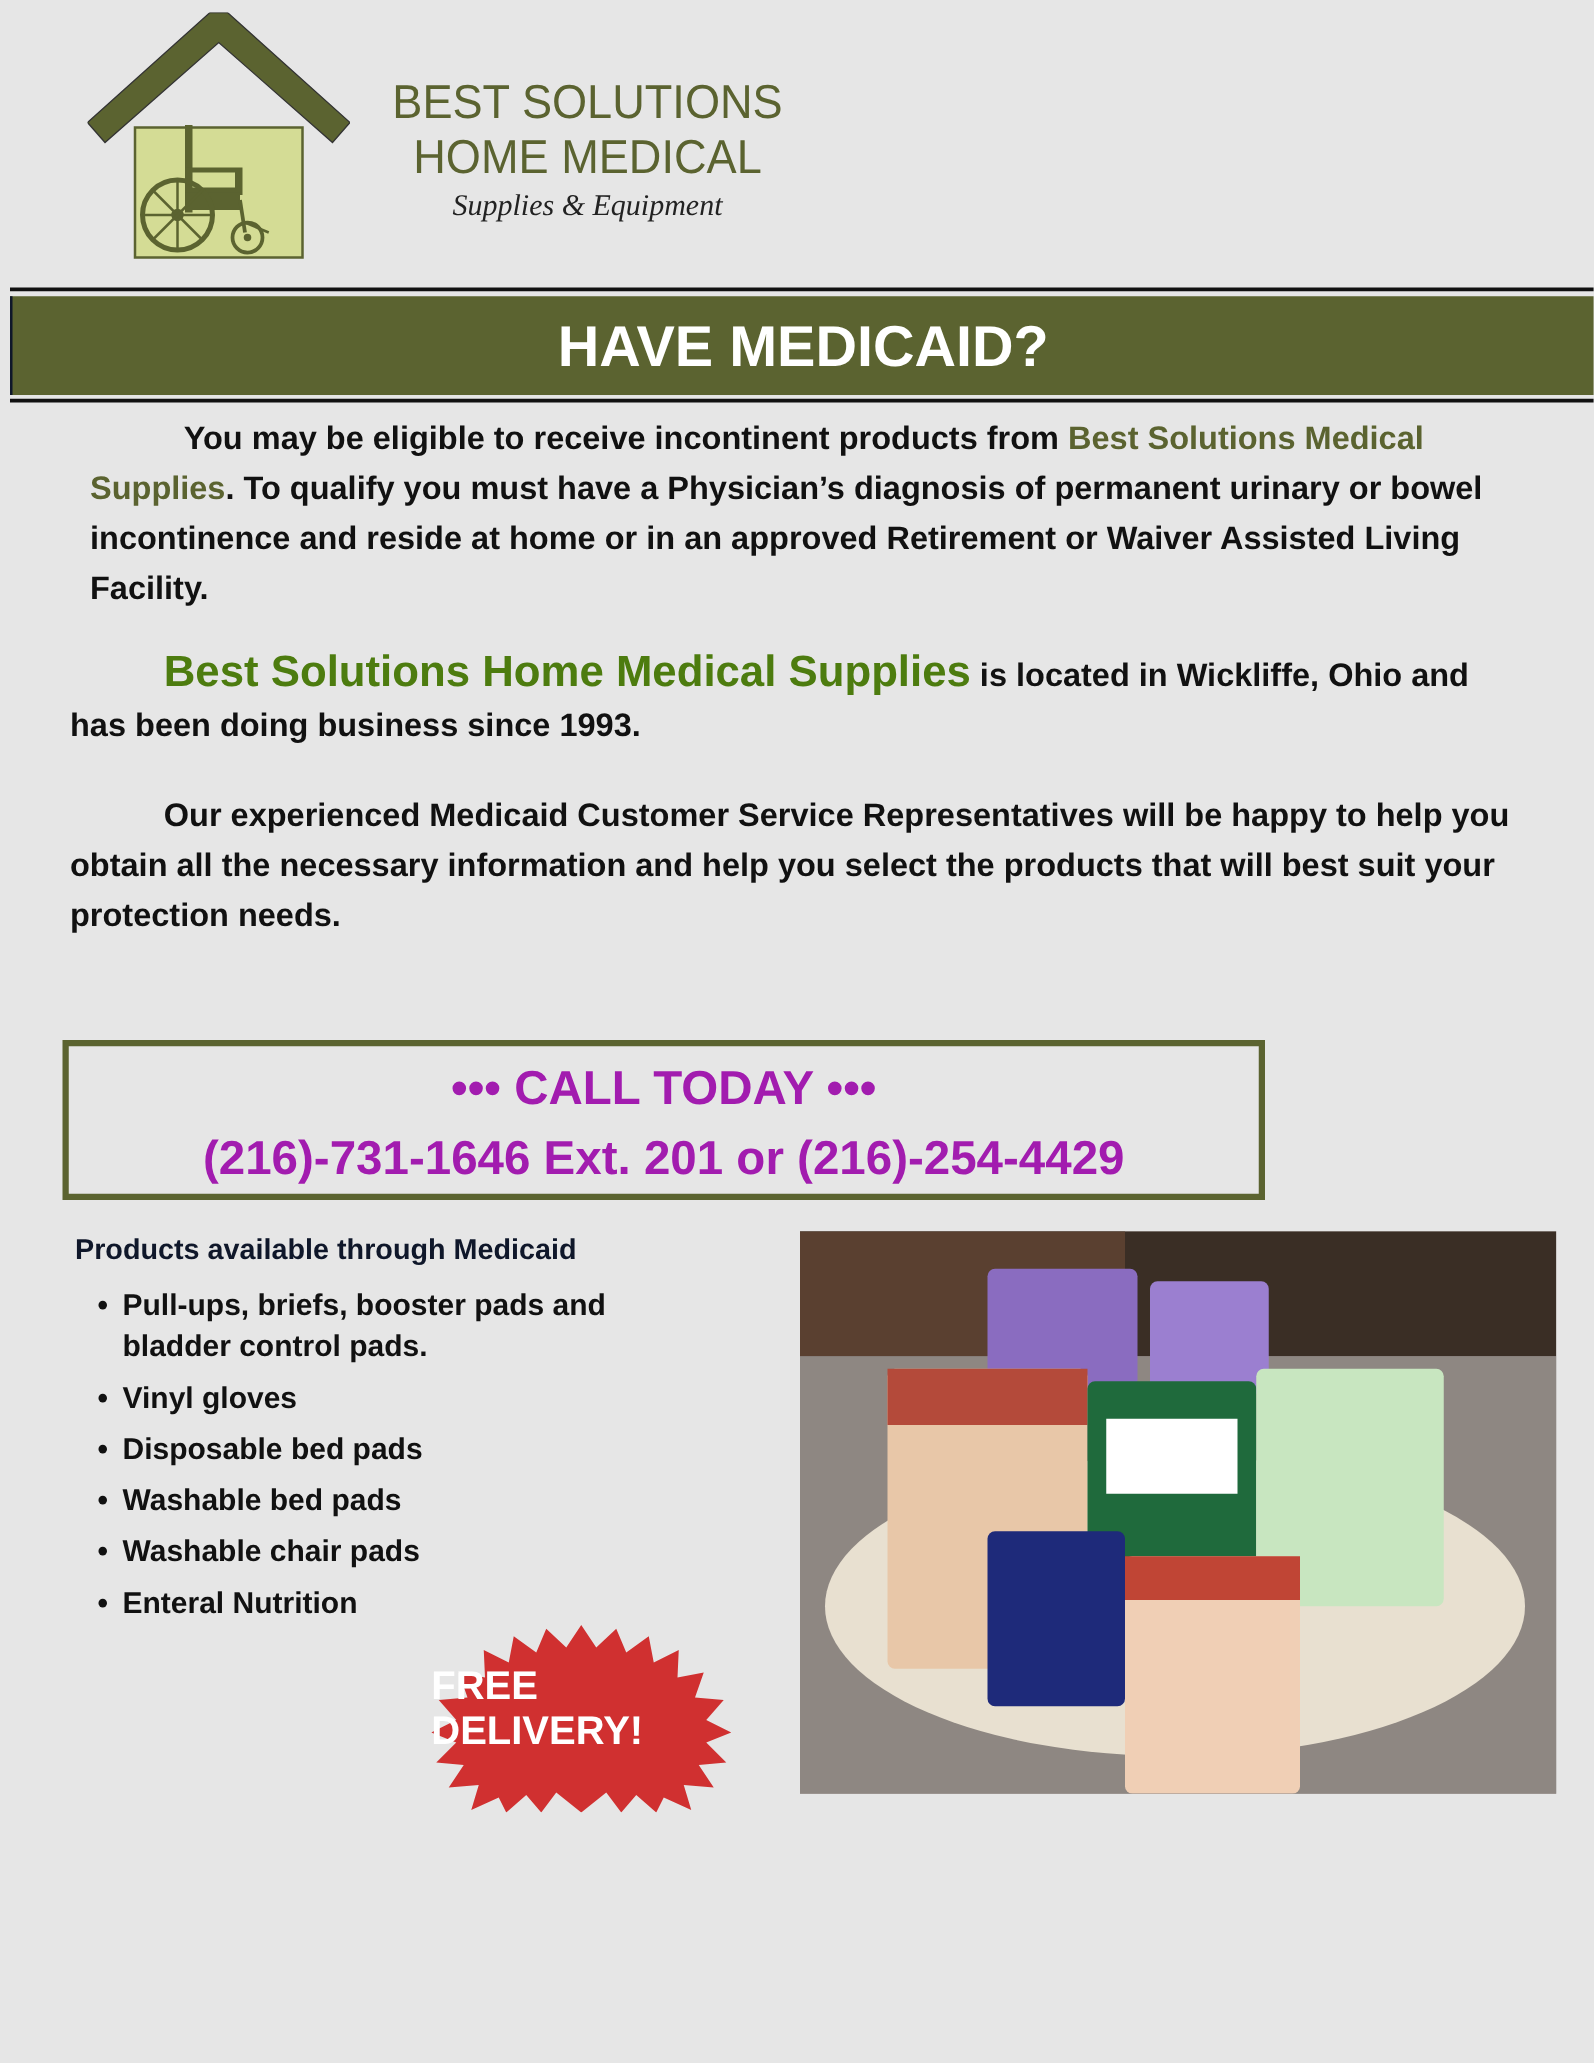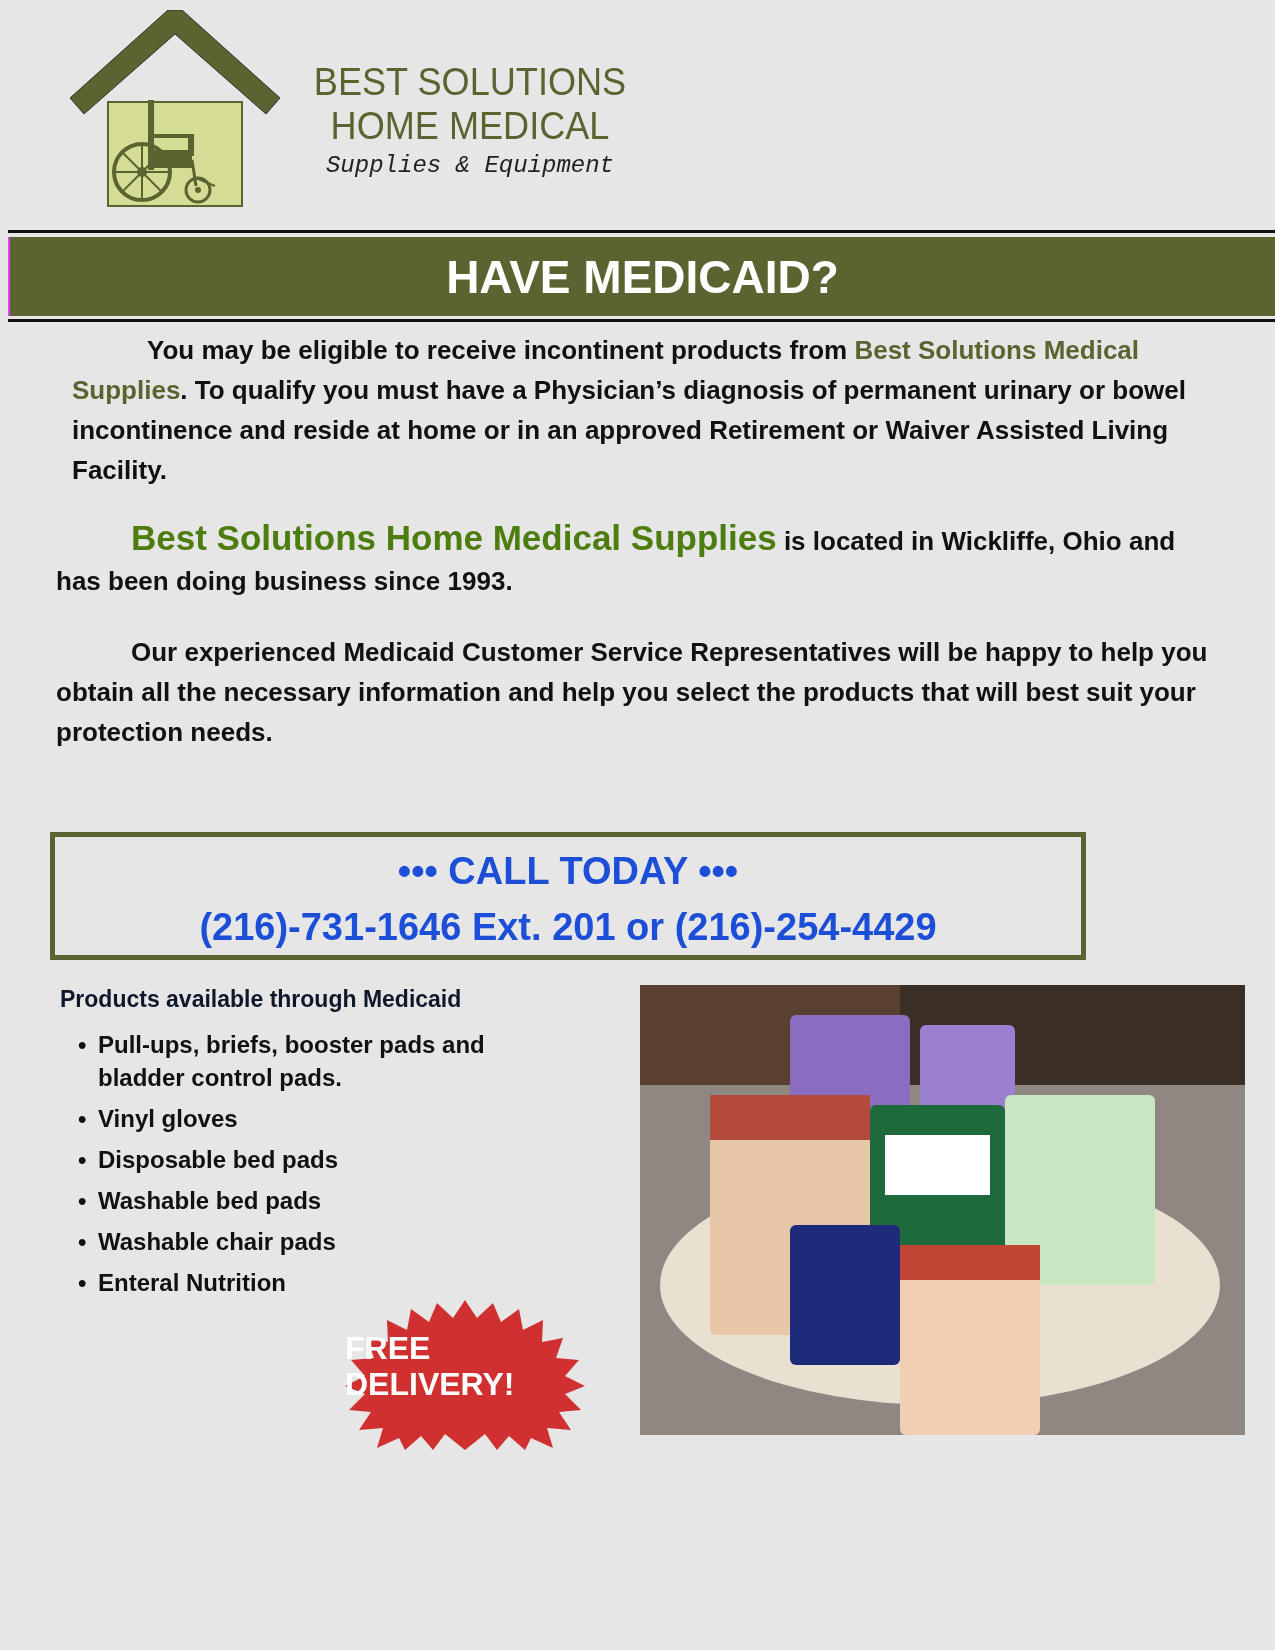--- a/index.html
+++ b/index.html
@@ -17,47 +17,47 @@
   .brand {
     position: absolute; left: 290px; top: 60px; width: 360px; text-align: center;
     color: #5b6330;
   }
   .brand .l1, .brand .l2 {
     font-family: "Liberation Sans", sans-serif;
     font-size: 38px; line-height: 44px; letter-spacing: 0px;
     transform: scaleX(0.95);
   }
   .brand .l3 {
-    font-family: Liberation Mono, monospace; font-style: italic;
+    font-family: Liberation Serif, serif; font-style: italic;
     font-size: 24px; color: #222; margin-top: 4px;
   }
   .banner {
     position: absolute; left: 8px; top: 230px; width: 1267px; height: 92px;
     border-top: 3px solid #111; border-bottom: 3px solid #111;
     background: #e6e6e6;
     box-sizing: border-box;
   }
   .banner-inner {
     position: absolute; left: 0; right: 0; top: 4px; bottom: 3px;
     background: #5b6330;
-    border-left: 2px solid #d946ef;
+    border-left: 2px solid #0f172a;
     display: flex; align-items: center; justify-content: center;
     color: #fff; font-weight: bold; font-size: 46px;
   }
   .para {
     position: absolute; left: 56px; width: 1170px;
     font-size: 26px; font-weight: bold; line-height: 40px;
   }
   .para .indent { display: inline-block; width: 75px; }
   .hl { color: #5b6330; }
   .hl-big { color: #4d7c0f; font-size: 35px; }
   .callbox {
-    position: absolute; left: 50px; top: 832px; width: 1036px; height: 128px;
+    position: absolute; left: 50px; top: 832px; width: 962px; height: 128px;
     border: 5px solid #5b6330; box-sizing: border-box;
-    text-align: center; color: #1d4ed8; font-weight: bold;
+    text-align: center; color: #a21caf; font-weight: bold;
   }
   .callbox .cta { font-size: 38px; margin-top: 10px; line-height: 48px; }
   .callbox .phones { font-size: 38px; line-height: 52px; margin-top: 6px; }
   .products-title {
     position: absolute; left: 60px; top: 986px;
     font-size: 23px; font-weight: bold; color: #0f172a;
   }
   .products-list {
     position: absolute; left: 78px; top: 1028px; margin: 0; padding: 0; list-style: none;
     font-size: 24px; font-weight: bold; color: #111;

